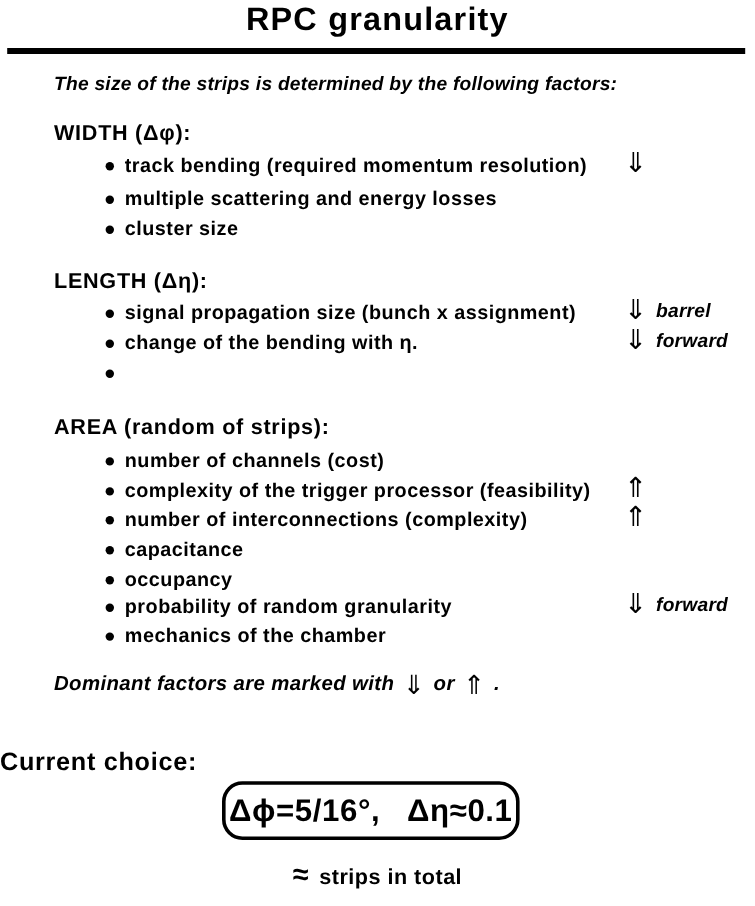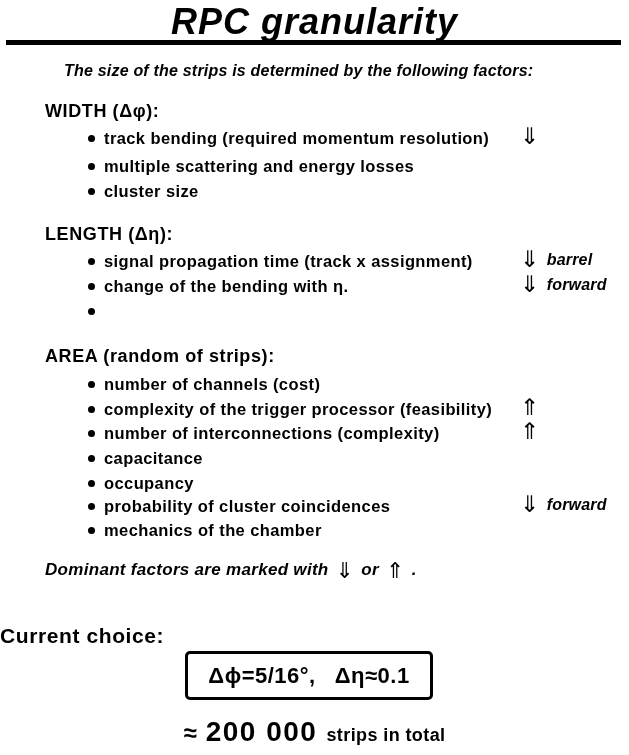--- a/index.html
+++ b/index.html
@@ -5,25 +5,25 @@
   html,body{margin:0;padding:0;}
   body{
     width:629px;height:755px;position:relative;overflow:hidden;
     background:#ffffff;color:#000000;
     font-family:"Liberation Sans","DejaVu Sans",sans-serif;
     font-weight:bold;
   }
   .abs{position:absolute;}
   .title{
     top:1px;left:0;width:629px;text-align:center;
-    font-size:36px;font-style:italic;letter-spacing:1px;
+    font-size:27px;letter-spacing:1px;
   }
   .rule{top:40px;left:6px;width:615px;height:5px;background:#000;}
   .intro{
-    top:62px;left:45px;font-size:16px;font-style:italic;letter-spacing:0.2px;margin-left:19px;
+    top:62px;left:45px;font-size:16px;font-style:italic;letter-spacing:0.2px;
   }
   .heading{left:45px;font-size:18px;letter-spacing:0.6px;white-space:nowrap;}
   .row{
     left:0;right:0;padding-left:76px;font-size:16.5px;letter-spacing:0.4px;
     white-space:nowrap;
     margin-left:28px;
   }
   .dot{
     position:absolute;left:60px;top:6px;width:7px;height:7px;
     border-radius:50%;background:#000;
@@ -41,23 +41,23 @@
     top:560px;left:45px;font-size:17px;font-style:italic;letter-spacing:0.3px;
     white-space:nowrap;
   }
   .dominant .arrow{font-size:22px;vertical-align:-3px;margin:0 7px;}
   .choice-label{
     top:624px;left:0;width:629px;text-align:left;
     font-size:21px;letter-spacing:0.6px;
   }
   .choice-box{
     top:651px;left:185px;width:242px;height:43px;
-    border:3px solid #000;border-radius:5px;
+    border:3px solid #000;border-radius:17px;
     display:flex;align-items:center;justify-content:center;
-    font-size:22px;letter-spacing:0.5px;white-space:pre;
+    font-size:26px;letter-spacing:0.5px;white-space:pre;
   }
   .total{
     top:716px;left:0;width:629px;
     display:flex;justify-content:center;align-items:baseline;gap:9px;
   }
   .total-approx{font-size:24px;}
   .total-number{font-size:28px;letter-spacing:1.5px;}
   .total-suffix{font-size:18px;letter-spacing:0.4px;}
 </style>
 </head>
@@ -82,21 +82,21 @@
 </div>
 <div class="abs row" style="top:182px">
   <span class="dot"></span>
   <span>cluster size</span>
 </div>
 
 <div class="abs heading" style="top:224px">LENGTH (Δη):</div>
 
 <div class="abs row" style="top:252px">
   <span class="dot"></span>
-  <span>signal propagation time (track x assignment)</span>
+  <span>signal propagation size (bunch x assignment)</span>
   <span class="ann">
       <span class="arrow">⇓</span>
       <span class="note">barrel</span>
     </span>
 </div>
 <div class="abs row" style="top:277px">
   <span class="dot"></span>
   <span>change of the bending with η.</span>
   <span class="ann">
       <span class="arrow">⇓</span>
@@ -130,33 +130,32 @@
 <div class="abs row" style="top:449px">
   <span class="dot"></span>
   <span>capacitance</span>
 </div>
 <div class="abs row" style="top:474px">
   <span class="dot"></span>
   <span>occupancy</span>
 </div>
 <div class="abs row" style="top:497px">
   <span class="dot"></span>
-  <span>probability of cluster coincidences</span>
+  <span>probability of random granularity</span>
   <span class="ann">
       <span class="arrow">⇓</span>
       <span class="note">forward</span>
     </span>
 </div>
 <div class="abs row" style="top:521px">
   <span class="dot"></span>
   <span>mechanics of the chamber</span>
 </div>
 
 <div class="abs dominant"><span>Dominant factors are marked with</span><span class="arrow">⇓</span><span>or</span><span class="arrow">⇑</span><span>.</span></div>
 
 <div class="abs choice-label">Current choice:</div>
 <div class="abs choice-box"><span>Δϕ=5/16°,   Δη≈0.1</span></div>
 
 <div class="abs total">
   <span class="total-approx">≈</span>
-  <span class="total-number">200 000</span>
   <span class="total-suffix">strips in total</span>
 </div>
 
 </body></html>

